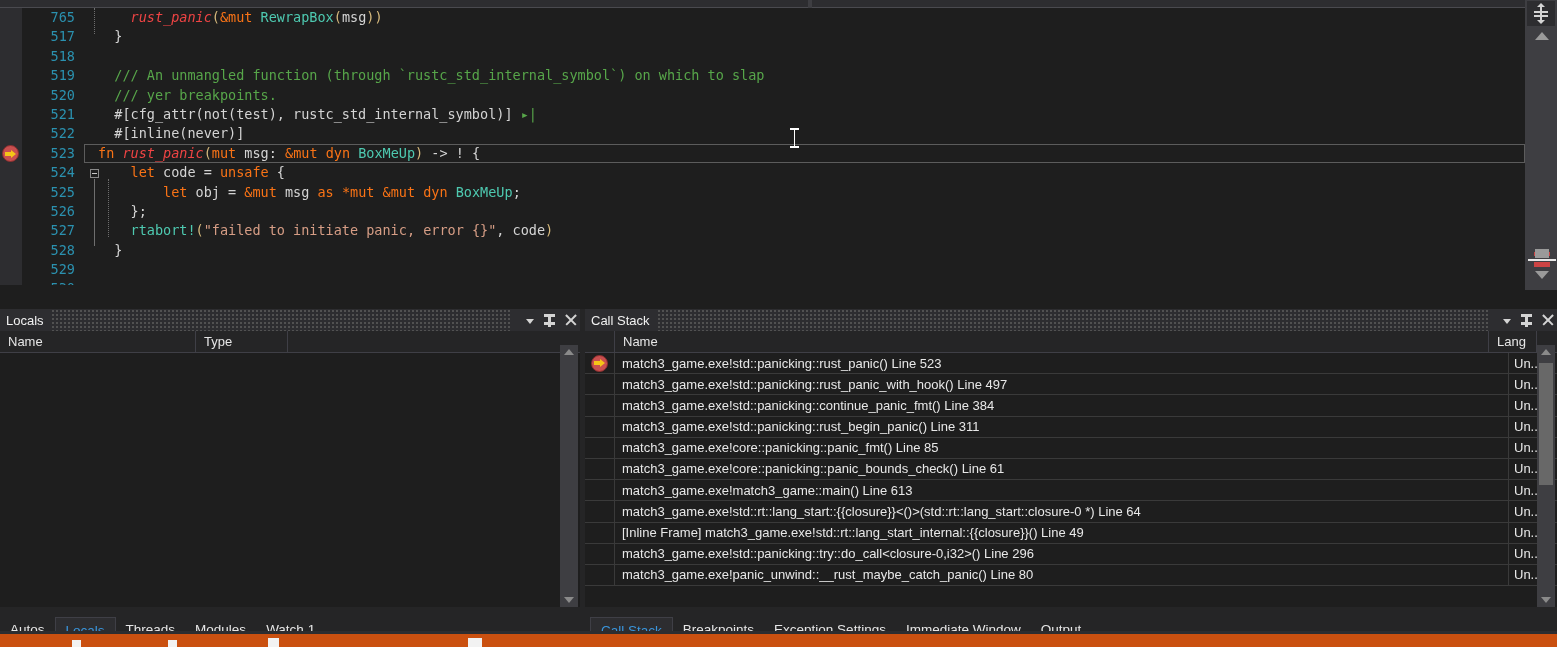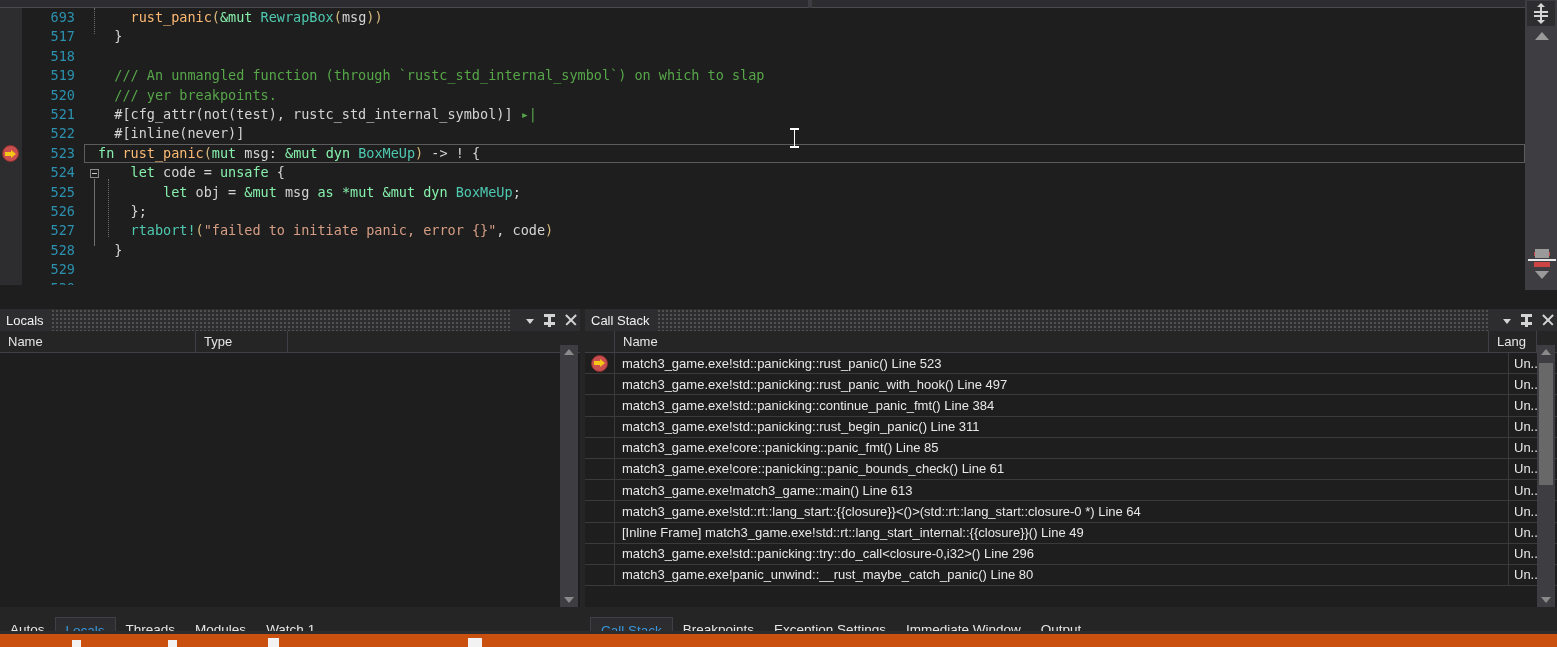--- a/index.html
+++ b/index.html
@@ -79,22 +79,22 @@
   }
 
   
   .crow.current-stmt {
     background: #1e1e1e;
     outline: 1px solid #5c5c5c;
     outline-offset: -1px;
   }
 
   
-  .t-kw      { color: #86efac; }
-  .t-fn      { color: #fdba74; }
+  .t-kw      { color: #f97316; }
+  .t-fn      { color: #ef4444; font-style: italic; }
   .t-type    { color: #4ec9b0; }
   .t-id      { color: #d4d4d4; }
   .t-punct   { color: #d4d4d4; }
   .t-paren   { color: #d7ba7d; }
   .t-str     { color: #d69d85; }
   .t-cmt     { color: #57a64a; }
   .t-macro   { color: #4ec9b0; }
 
   
   .bp-glyph {
@@ -515,21 +515,21 @@
   <div class="top-strip">
     <div class="top-strip-seg-a"></div>
     <div class="top-strip-seg-b"></div>
   </div>
 
   <div class="editor">
     <div class="bp-gutter">
       <div class="bp-glyph" style="top:137px"></div>
     </div>
     <div class="line-num-col" id="lineNums">
-        <div class="lnum">693</div>
+        <div class="lnum">765</div>
         <div class="lnum">517</div>
         <div class="lnum">518</div>
         <div class="lnum">519</div>
         <div class="lnum">520</div>
         <div class="lnum">521</div>
         <div class="lnum">522</div>
         <div class="lnum">523</div>
         <div class="lnum">524</div>
         <div class="lnum">525</div>
         <div class="lnum">526</div>

